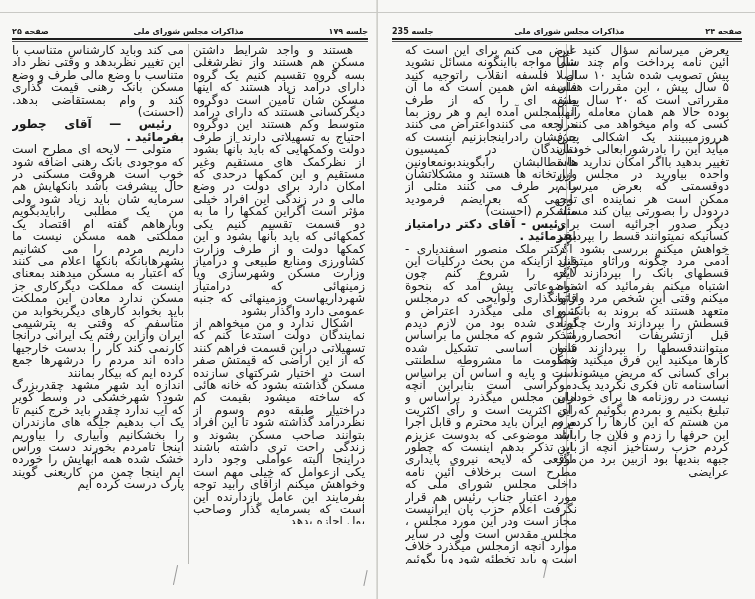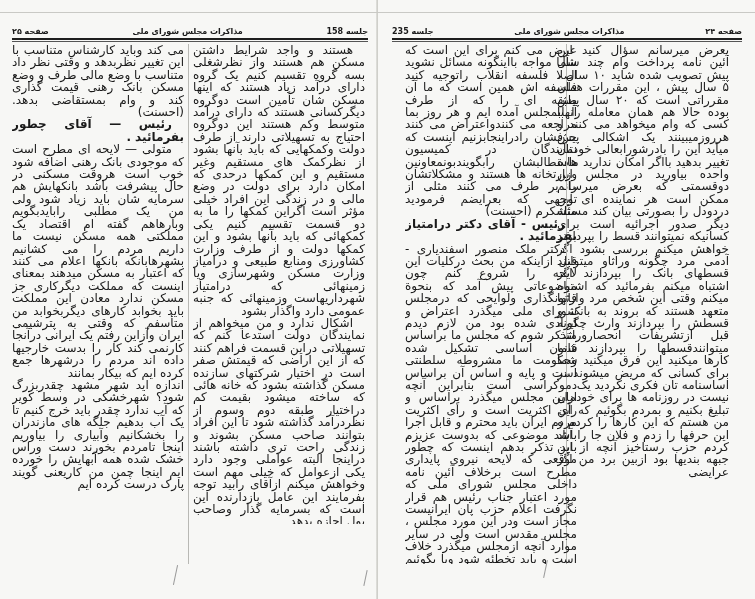--- a/index.html
+++ b/index.html
@@ -57,21 +57,21 @@
     position: absolute; height: 1px; background: #c9c9c5;
   }
 </style>
 </head>
 <body>
 
 <div class="spread">
 
   <div class="page left">
     <div class="header">
-      <span>جلسه 158</span>
+      <span>جلسه ۱۷۹</span>
       <span>مذاکرات مجلس شورای ملی</span>
       <span>صفحه ۲۵</span>
     </div>
     <div class="header-rule"></div>
     <div class="header-rule-thin"></div>
 
     <div class="col" style="left:193px; height:480px;">
       <p class="indent">هستند و واجد شرایط داشتن مسکن هم هستند واز نظرشغلی بسه گروه تقسیم کنیم یک گروه دارای درآمد زیاد هستند که اینها مسکن شان تأمین است دوگروه دیگرکسانی هستند که دارای درآمد متوسط وکم هستند این دوگروه احتیاج به تسهیلاتی دارند از طرف دولت وکمکهایی که باید بآنها بشود از نظرکمک های مستقیم وغیر مستقیم و این کمکها درحدی که امکان دارد برای دولت در وضع مالی و در زندگی این افراد خیلی مؤثر است اگراین کمکها را ما به دو قسمت تقسیم کنیم یکی کمکهائی که باید بآنها بشود و این کمکها دولت و از طرف وزارت کشاورزی ومنابع طبیعی و درامیاز وزارت مسکن وشهرسازی ویا زمینهائی که درامتیاز شهرداریهاست وزمینهائی که جنبه عمومی دارد واگذار بشود</p>
       <p class="indent">اشکال ندارد و من میخواهم از نمایندگان دولت استدعا کنم که تسهیلاتی دراین قسمت فراهم کنند که از این اراضی که قیمتش صفر است در اختیار شرکتهای سازنده مسکن گذاشته بشود که خانه هائی که ساخته میشود بقیمت کم دراختیار طبقه دوم وسوم از نظردرآمد گذاشته شود تا این افراد بتوانند صاحب مسکن بشوند و زندگی راحت تری داشته باشند دراینجا البته عواملی وجود دارد یکی ازعوامل که خیلی مهم است وخواهش میکنم ازآقای رابید توجه بفرمایند این عامل بازدارنده این است که بسرمایه گذار وصاحب پول اجازه بدهد</p>
     </div>

